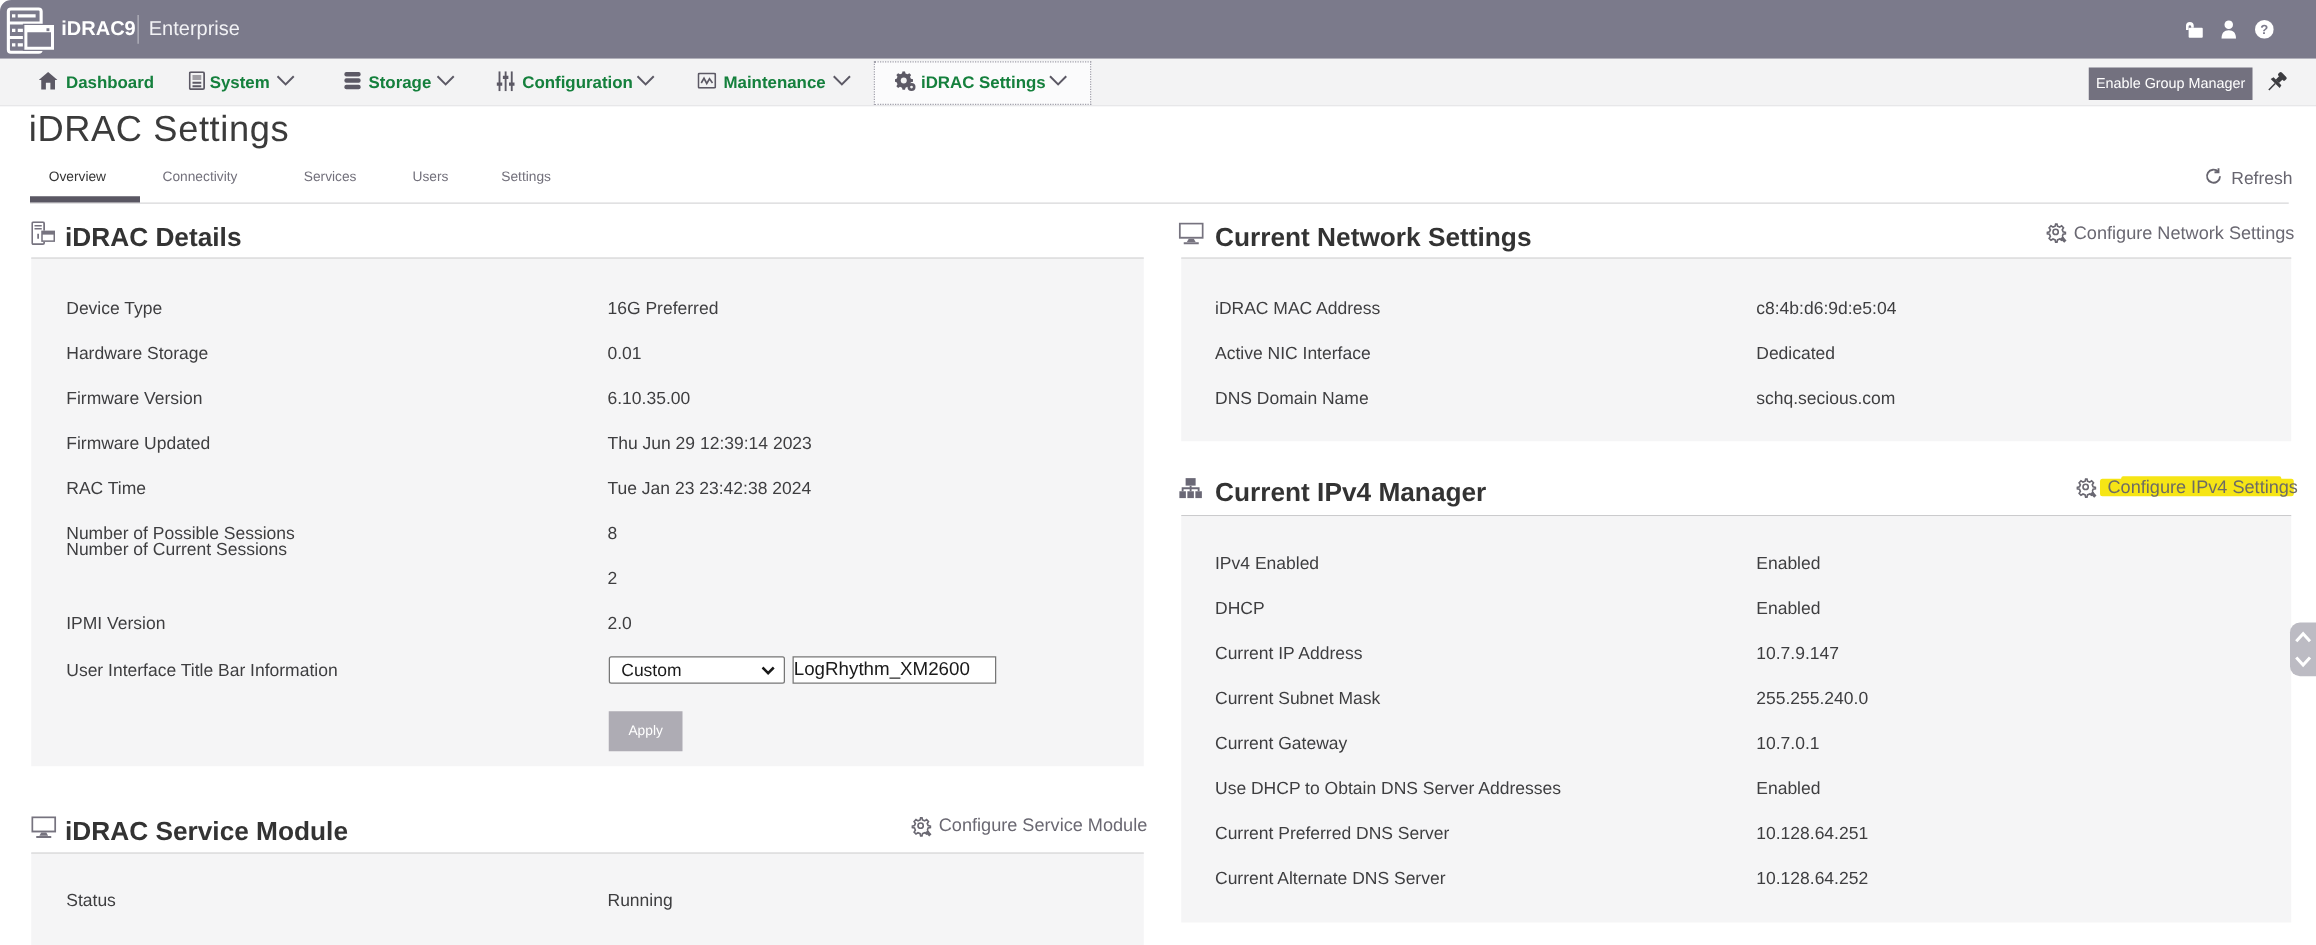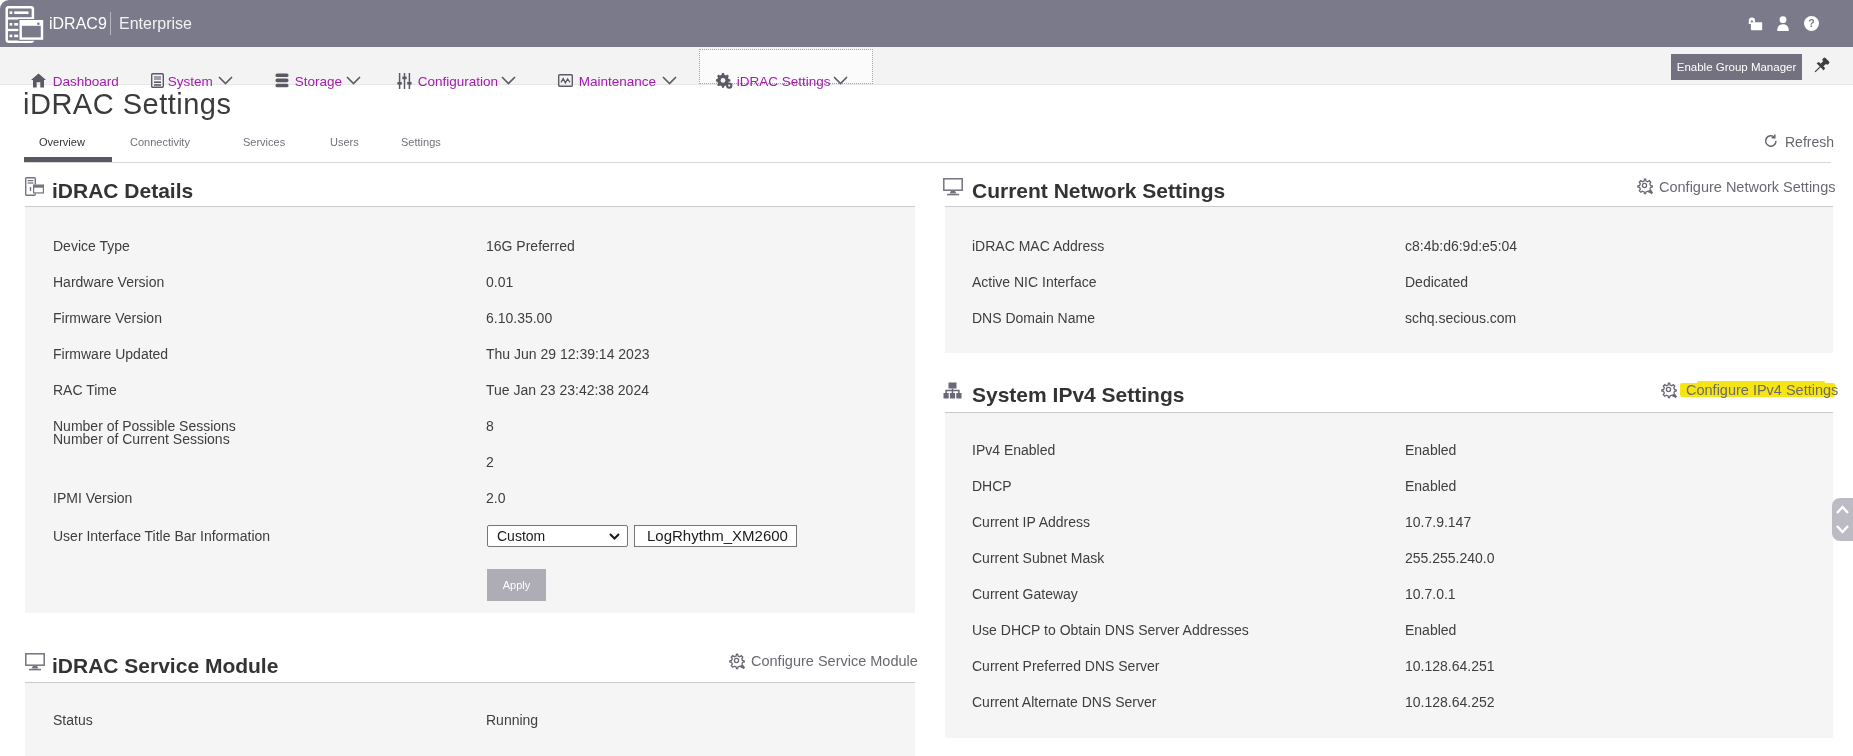--- a/index.html
+++ b/index.html
@@ -3,29 +3,29 @@
 <meta charset="utf-8">
 <style>
   * { margin:0; padding:0; box-sizing:border-box; }
   html,body { width:1853px; height:756px; overflow:hidden; background:#fff;
     font-family:"Liberation Sans", sans-serif; }
   .abs { position:absolute; }
 
   
   .topbar { position:absolute; left:0; top:0; width:1853px; height:47px; background:#7b7a8b; }
   .logo-txt { position:absolute; left:49px; top:0; height:47px; line-height:47px; color:#fff; font-size:16px; }
-  .logo-txt b { font-weight:400;text-align:right; }
+  .logo-txt b { font-weight:700;text-align:right; }
   .logo-sep { position:absolute; left:110px; top:12px; width:1px; height:23px; background:#b7b6c0; }
   .logo-ent { position:absolute; left:119px; top:0; height:47px; line-height:47px; color:#f2f2f5; font-size:16px; font-weight:400; }
   .search { position:absolute; left:1454px; top:0; width:281px; height:47px; background:#fff; }
   .search span { position:absolute; left:17px; top:0; height:47px; line-height:47px; color:#77757f; font-size:17px; }
 
   
   .nav { position:absolute; left:0; top:47px; width:1853px; height:38px; background:#f3f3f4; border-bottom:1px solid #e7e7e9; }
-  .nav-item { position:absolute; top:16px; height:38px; line-height:38px; color:#a21caf; font-size:13.5px; font-weight:400; white-space:nowrap; }
+  .nav-item { position:absolute; top:0; height:38px; line-height:38px; color:#15803d; font-size:13.5px; font-weight:700; white-space:nowrap; }
   .nav-item svg { vertical-align:middle; margin-top:-3px; }
   .idrac-box { position:absolute; left:699px; top:2px; width:174px; height:35px; background:#fbfbfc; border:1px dotted #a3a2ac; }
   .egm-btn { position:absolute; left:1671px; top:7px; width:131px; height:26px; background:#73717f; color:#fff;
      font-size:11.5px; text-align:center; line-height:26px; white-space:nowrap; }
 
   
   .h1 { position:absolute; left:23px; top:88px; font-size:29px; color:#3b3b3b; font-weight:400; letter-spacing:0.5px; }
   .tabs-line { position:absolute; left:24px; top:162px; width:1807px; height:1px; background:#d8d8d9; }
   .tab { position:absolute; top:131px; height:22px; line-height:22px; font-size:11px; color:#72707b; }
   .tab.active { color:#333; }
@@ -36,21 +36,21 @@
   .card-h { position:absolute; font-size:21px; font-weight:700; color:#333; white-space:nowrap; }
   .hdr-line { position:absolute; height:1px; background:#cbcbcd; }
   .panel { position:absolute; background:#f5f5f6; }
   .row { position:absolute; height:36px; line-height:36px; font-size:14px; color:#3e3e40; white-space:nowrap; }
   .cfg-link { position:absolute; font-size:14.5px; color:#6a6872; white-space:nowrap; }
 
   
   .sel { position:absolute; left:487px; top:525px; width:141px; height:22px; background:#fff; border:1px solid #767676; border-radius:2px;
      font-size:14px; color:#1a1a1a; line-height:20px; padding-left:9px; }
   .inp { position:absolute; left:634px; top:525px; width:163px; height:22px; background:#fff; border:1px solid #767676;
-     font-size:15px; color:#1a1a1a; line-height:20px; padding-left:12px; }
+     font-size:15px; color:#1a1a1a; line-height:20px; padding-left:0; }
   .apply { position:absolute; left:487px; top:569px; width:59px; height:32px; background:#aeacb4; color:#fff;
      font-size:11px; text-align:center; line-height:32px; }
 
   .scrollw { position:absolute; left:1832px; top:498px; width:21px; height:43px; background:#bcbbc3; border-radius:8px 0 0 8px; }
 </style>
 </head>
 <body>
 
 <div class="topbar">
   <svg class="abs" style="left:0;top:0" width="10" height="10" viewBox="0 0 10 10">
@@ -166,21 +166,21 @@
   <line x1="5.5" y1="10" x2="5.5" y2="14" stroke="#76737f" stroke-width="1.4"></line>
   <rect x="8" y="7.5" width="11" height="9" fill="#f9f9fa"></rect>
   <rect x="8.6" y="8.1" width="9.8" height="7.8" fill="#fff" stroke="#76737f" stroke-width="1.2"></rect>
   <rect x="8.6" y="8.1" width="9.8" height="2.6" fill="#76737f"></rect>
 </svg>
 <div class="card-h" style="left:52px;top:179px">iDRAC Details</div>
 <div class="hdr-line" style="left:25px;top:206px;width:890px"></div>
 <div class="panel" style="left:25px;top:207px;width:890px;height:406px"></div>
 <div class="row" style="left:53px;top:228px">Device Type</div>
 <div class="row" style="left:486px;top:228px">16G Preferred</div>
-<div class="row" style="left:53px;top:264px">Hardware Version</div>
+<div class="row" style="left:53px;top:264px">Hardware Storage</div>
 <div class="row" style="left:486px;top:264px">0.01</div>
 <div class="row" style="left:53px;top:300px">Firmware Version</div>
 <div class="row" style="left:486px;top:300px">6.10.35.00</div>
 <div class="row" style="left:53px;top:336px">Firmware Updated</div>
 <div class="row" style="left:486px;top:336px">Thu Jun 29 12:39:14 2023</div>
 <div class="row" style="left:53px;top:372px">RAC Time</div>
 <div class="row" style="left:486px;top:372px">Tue Jan 23 23:42:38 2024</div>
 <div class="row" style="left:53px;top:408px">Number of Possible Sessions</div>
 <div class="row" style="left:486px;top:408px">8</div>
 <div class="row" style="left:53px;top:421px">Number of Current Sessions</div>
@@ -245,21 +245,21 @@
     <rect x="5.5" y="0.5" width="8" height="6"></rect>
     <rect x="0.5" y="11" width="5.2" height="5.5"></rect>
     <rect x="6.9" y="11" width="5.2" height="5.5"></rect>
     <rect x="13.3" y="11" width="5.2" height="5.5"></rect>
   </g>
   <g stroke="#6a6876" stroke-width="1.5" fill="none">
     <line x1="9.5" y1="6.5" x2="9.5" y2="11"></line>
     <path d="M3.1 11 L3.1 8.6 L15.9 8.6 L15.9 11"></path>
   </g>
 </svg>
-<div class="card-h" style="left:972px;top:383px">System IPv4 Settings</div>
+<div class="card-h" style="left:972px;top:383px">Current IPv4 Manager</div>
 <svg class="abs" style="left:1661px;top:382px" width="17" height="17" viewBox="0 0 17 17">
   <g fill="none" stroke="#6a6872" stroke-width="1.3">
     <circle cx="7.5" cy="7.5" r="2.1"></circle>
     <path d="M7.5 1.2 L8.6 1.2 L9 3 L10.7 3.7 L12.3 2.7 L13.8 4.2 L12.8 5.8 L13.5 7.5 L15.3 7.9 L15.3 9 L13.5 9.4 L12.8 11.1 L13.8 12.7 L12.3 14.2 L10.7 13.2 L9 13.9 L8.6 15.7 L7.5 15.7 L7.1 13.9 L5.4 13.2 L3.8 14.2 L2.3 12.7 L3.3 11.1 L2.6 9.4 L0.8 9 L0.8 7.9 L2.6 7.5 L3.3 5.8 L2.3 4.2 L3.8 2.7 L5.4 3.7 L7.1 3 Z"></path>
   </g>
   <line x1="11.6" y1="11.6" x2="15.3" y2="15.3" stroke="#6a6872" stroke-width="2.6"></line>
   <circle cx="11.2" cy="11.2" r="1.3" fill="#f9f9fa"></circle>
 </svg>
 <div class="abs" style="left:1680px;top:383px;width:155px;height:13.5px;background:#f6e515;border-radius:2px"></div>
 <div class="abs" style="left:1697px;top:380.5px;width:128px;height:3px;background:#f6e515;border-radius:2px"></div>

